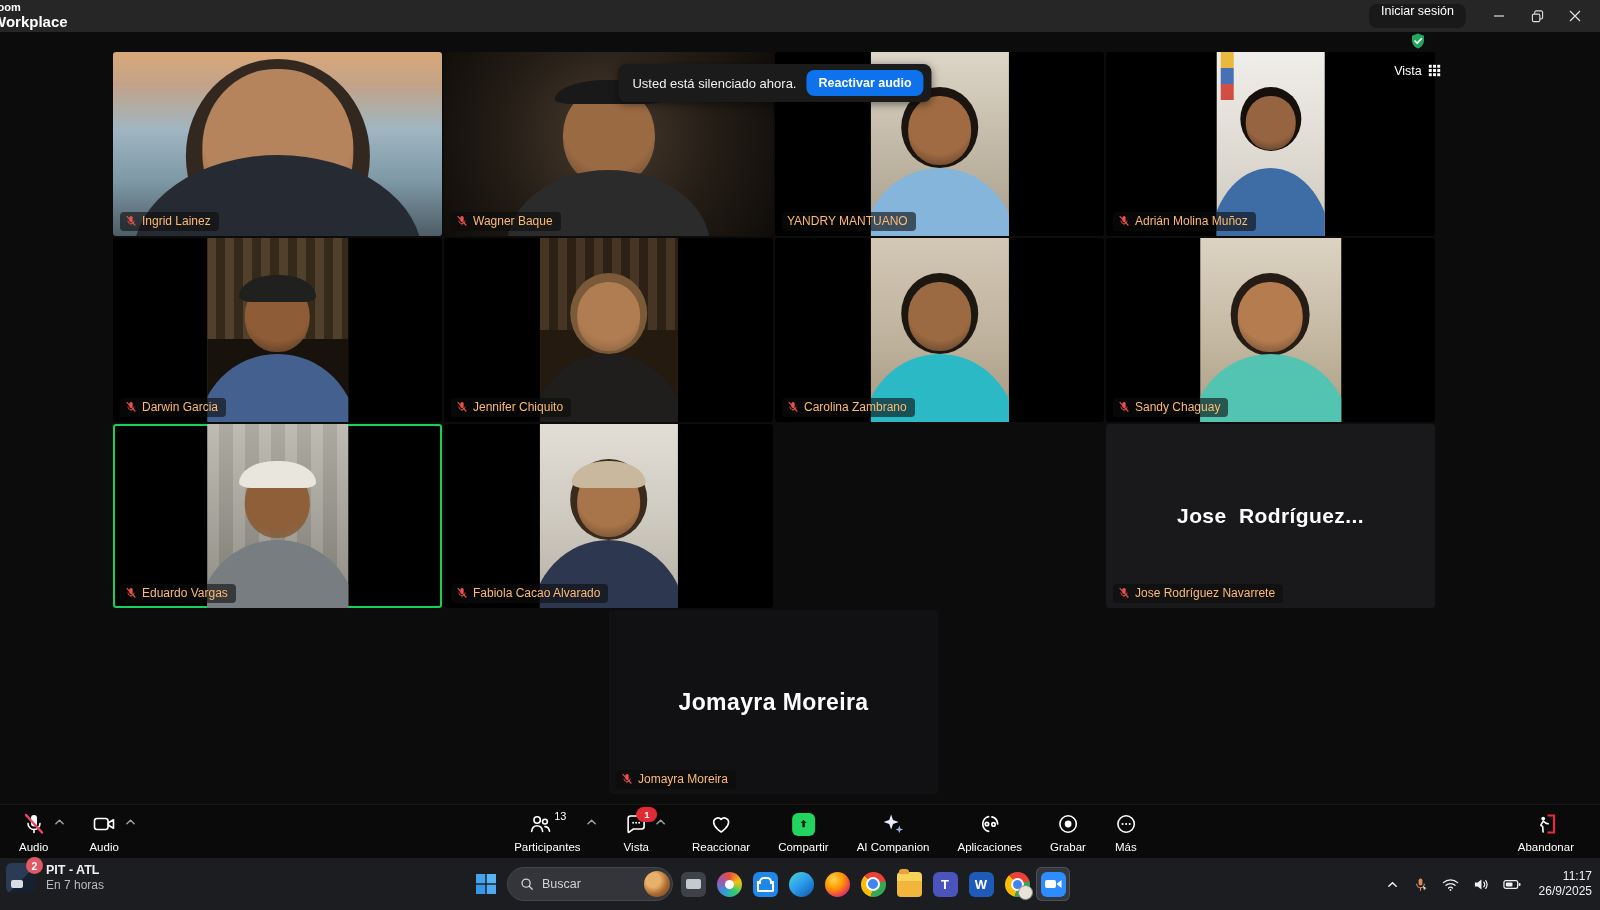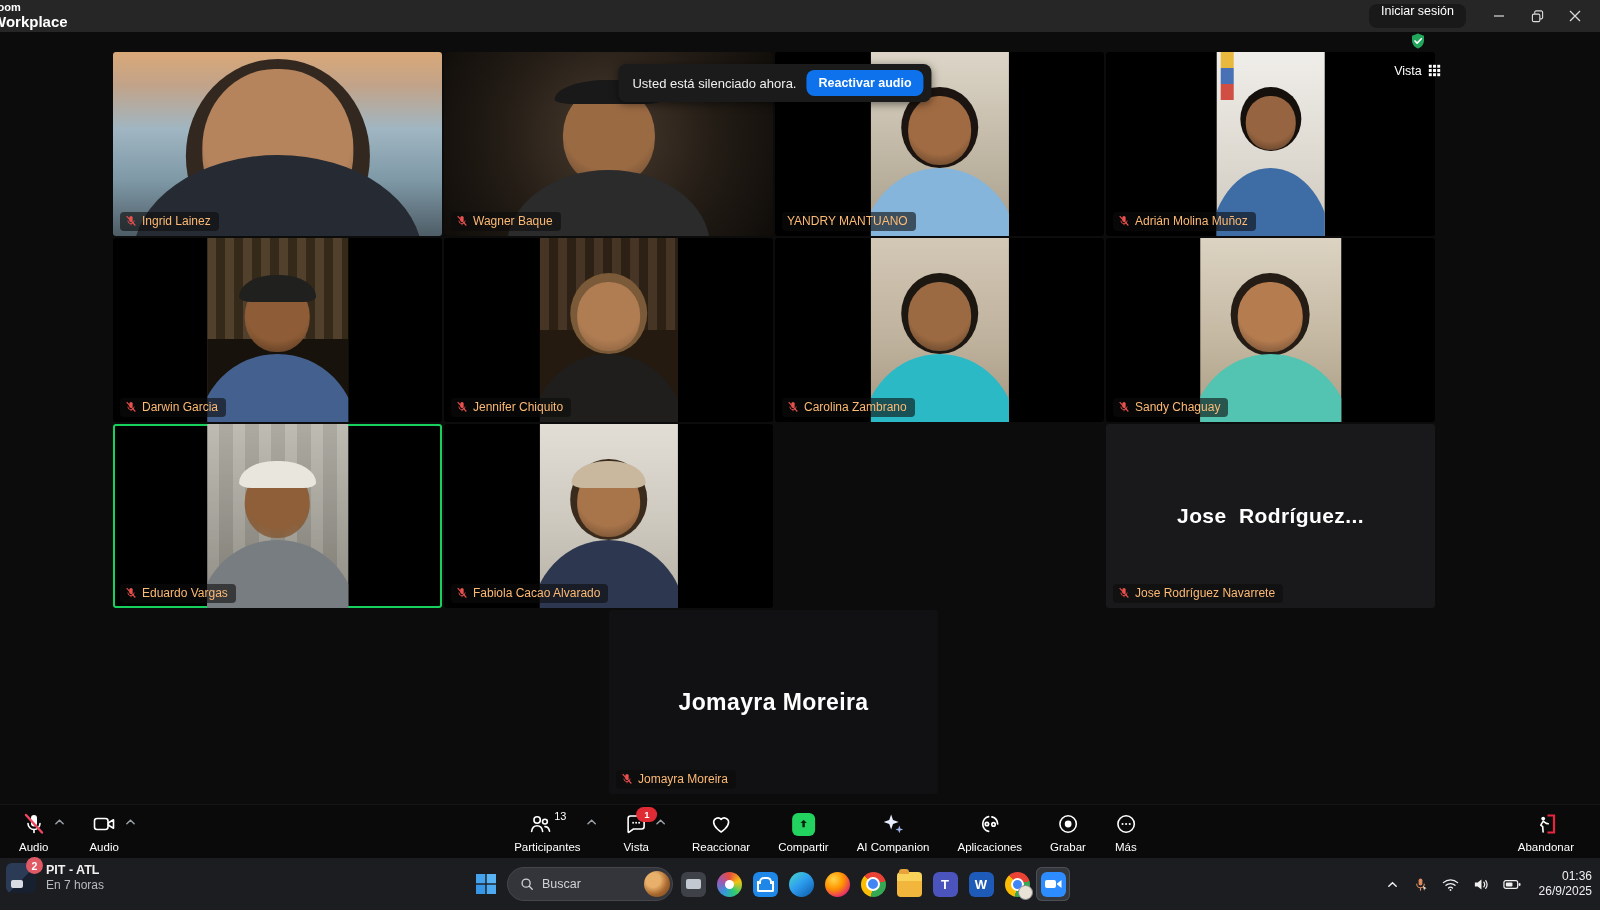--- a/index.html
+++ b/index.html
@@ -652,19 +652,19 @@
           </svg>
       </button>
       <button class="tray-btn">
         <svg width="18" height="13" viewBox="0 0 19 13">
             <rect x="1" y="2.5" width="14.5" height="8" rx="2" fill="none" stroke="#f0f0f0" stroke-width="1.3"></rect>
             <rect x="16.5" y="5" width="2" height="3" rx="1" fill="#f0f0f0"></rect>
             <rect x="3" y="4.5" width="7" height="4" rx="1" fill="#f0f0f0"></rect>
           </svg>
       </button>
       <div class="clock">
-        <div>01:36</div>
+        <div>11:17</div>
         <div>26/9/2025</div>
       </div>
     </div>
   </div>
 
 </div>
 
 </body></html>

